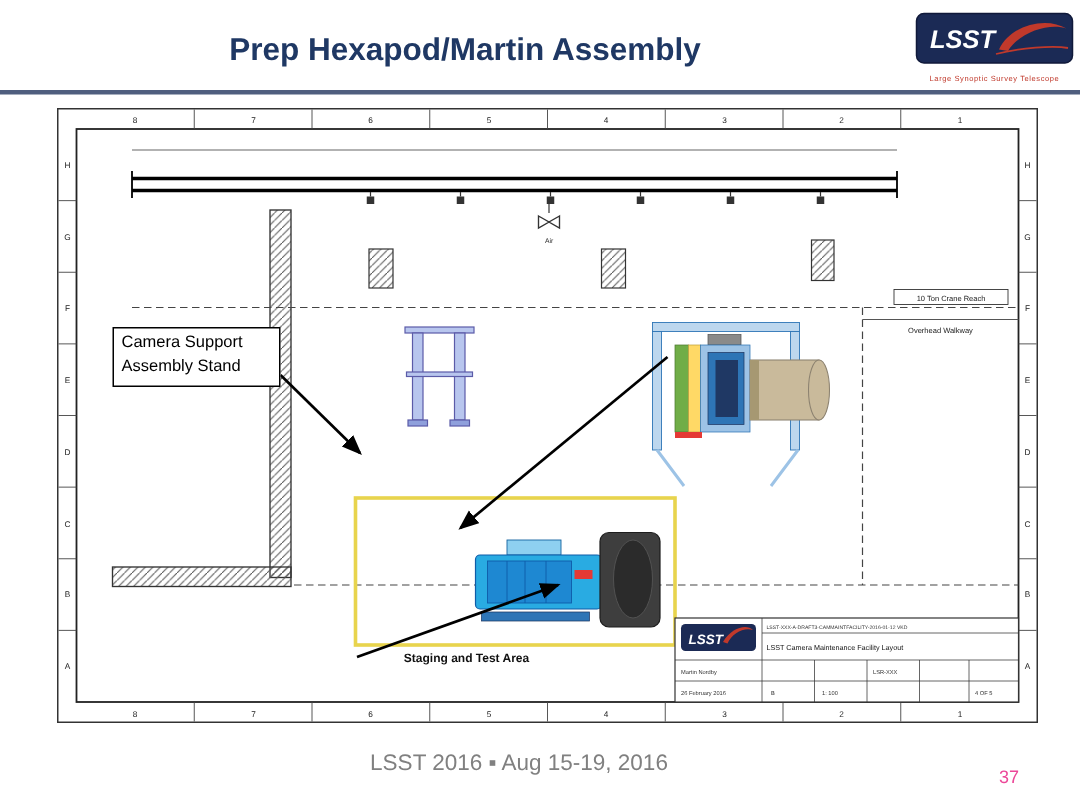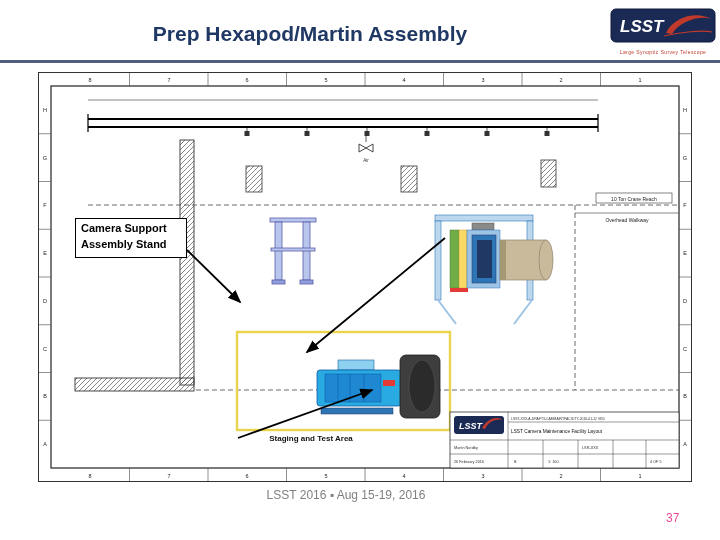--- a/index.html
+++ b/index.html
@@ -5,25 +5,25 @@
   html,body{margin:0;padding:0;background:#fff;}
   .slide{position:relative;width:720px;height:540px;background:#fff;overflow:hidden;
          font-family:"Liberation Sans",sans-serif;}
   .title{position:absolute;left:70px;top:22px;width:480px;text-align:center;
          font-size:21px;font-weight:bold;color:#1F3864;}
   .rule{position:absolute;left:0;top:60px;width:720px;height:3px;background:#4F5E7E;}
   .logo{position:absolute;left:610px;top:8px;width:106px;}
   .logo-sub{font-size:5px;color:#C0392B;text-align:center;letter-spacing:.4px;margin-top:1px;}
   .drawing{position:absolute;left:38px;top:72px;width:654px;height:410px;}
   .callout{position:absolute;background:#fff;border:1.5px solid #000;
-           font-size:11px;font-weight:bold;color:#000;padding:2px 5px;line-height:1.45;}
+           font-size:11px;font-weight:normal;color:#000;padding:2px 5px;line-height:1.45;}
   .callout.stand{left:75px;top:218px;width:100px;height:34px;}
   .callout.assembly{left:70px;top:427px;width:155px;height:15px;white-space:nowrap;}
-  .footer{position:absolute;left:0;top:488px;width:692px;text-align:center;
-          font-size:12px;color:#808080;}
+  .footer{position:absolute;left:0;top:500px;width:692px;text-align:center;
+          font-size:15px;color:#808080;}
   .pagenum{position:absolute;left:666px;top:511px;font-size:12px;color:#ec4899;}
   svg text{font-family:"Liberation Sans",sans-serif;}
 </style>
 </head>
 <body>
 
 <div class="slide">
 
   <div class="title">Prep Hexapod/Martin Assembly</div>
 

